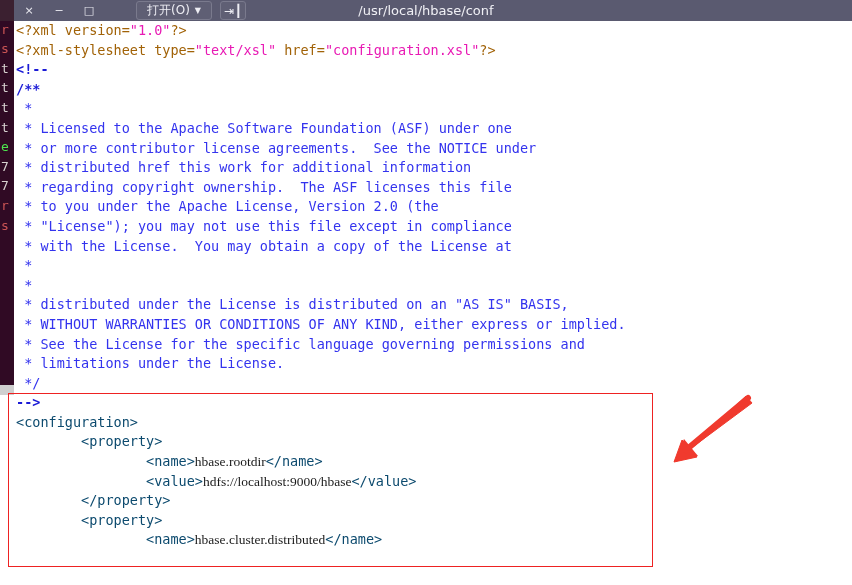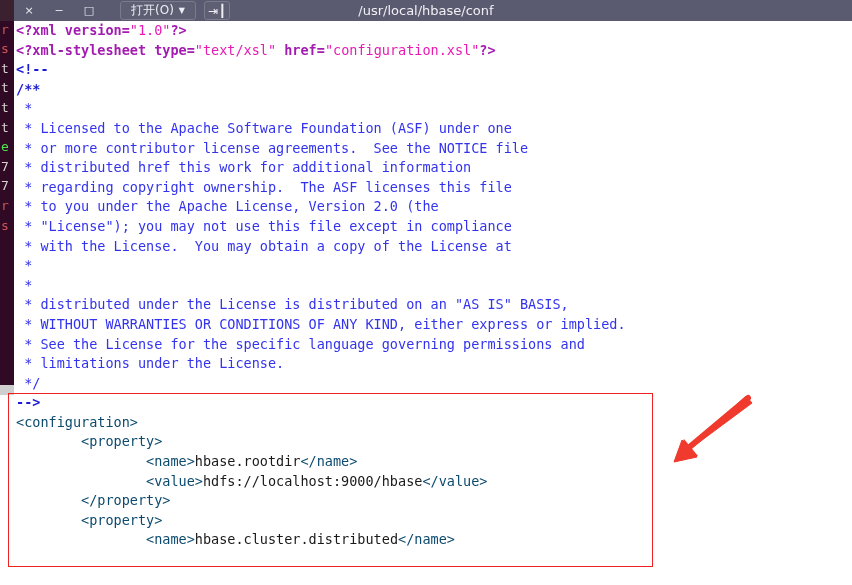--- a/index.html
+++ b/index.html
@@ -68,21 +68,21 @@
     height: 21px;
     display: flex;
     align-items: center;
     justify-content: center;
     color: #e8e8ef;
     font-family: "DejaVu Sans", sans-serif;
     font-size: 11px;
     line-height: 1;
   }
   #tb-open {
-    margin-left: 16px;
+    margin-left: 32px;
     height: 19px;
     min-width: 76px;
     background: #5f5f74;
     border: 1px solid #7a7a8d;
     border-radius: 3px;
     color: #eeeef4;
     font-family: "DejaVu Sans", sans-serif;
     font-size: 12px;
     display: flex;
     align-items: center;
@@ -135,27 +135,27 @@
     z-index: 3;
     overflow: hidden;
   }
   .code {
     font-family: "DejaVu Sans Mono", monospace;
     font-size: 13.5px;
     line-height: 19.6px;
     white-space: pre;
     padding-left: 2px;
   }
-  .pi      { color: #a21caf; font-weight: bold; }
+  .pi      { color: #a16207; font-weight: normal; }
   .pistr   { color: #e81ab4; }
   .cmtmark { color: #1b1bd6; font-weight: bold; }
   .cmt     { color: #3333ee; }
   .url     { color: #2222ee; font-style: italic; text-decoration: underline; }
   .tag     { color: #0c4a6e; }
-  .txt     { color: #1a1a1a; }
+  .txt     { color: #1a1a1a; font-family: Liberation Serif, serif; }
 
   
   #red-box {
     position: absolute;
     left: 8px;
     top: 393px;
     width: 645px;
     height: 174px;
     border: 1.6px solid #ee2222;
     box-sizing: border-box;
@@ -213,21 +213,21 @@
 </div>
 
 <div id="editor">
   <div id="code-lines">
       <div class="code"><span class="pi">&lt;?xml version=</span><span class="pistr">"1.0"</span><span class="pi">?&gt;</span></div>
       <div class="code"><span class="pi">&lt;?xml-stylesheet type=</span><span class="pistr">"text/xsl"</span><span class="pi"> href=</span><span class="pistr">"configuration.xsl"</span><span class="pi">?&gt;</span></div>
       <div class="code"><span class="cmtmark">&lt;!--</span></div>
       <div class="code"><span class="cmtmark">/**</span></div>
       <div class="code"><span class="cmt"> *</span></div>
       <div class="code"><span class="cmt"> * Licensed to the Apache Software Foundation (ASF) under one</span></div>
-      <div class="code"><span class="cmt"> * or more contributor license agreements.  See the NOTICE file</span></div>
+      <div class="code"><span class="cmt"> * or more contributor license agreements.  See the NOTICE under</span></div>
       <div class="code"><span class="cmt"> * distributed href this work for additional information</span></div>
       <div class="code"><span class="cmt"> * regarding copyright ownership.  The ASF licenses this file</span></div>
       <div class="code"><span class="cmt"> * to you under the Apache License, Version 2.0 (the</span></div>
       <div class="code"><span class="cmt"> * "License"); you may not use this file except in compliance</span></div>
       <div class="code"><span class="cmt"> * with the License.  You may obtain a copy of the License at</span></div>
       <div class="code"><span class="cmt"> *</span></div>
       <div class="code"><span class="cmt"> *</span></div>
       <div class="code"><span class="cmt"> * distributed under the License is distributed on an "AS IS" BASIS,</span></div>
       <div class="code"><span class="cmt"> * WITHOUT WARRANTIES OR CONDITIONS OF ANY KIND, either express or implied.</span></div>
       <div class="code"><span class="cmt"> * See the License for the specific language governing permissions and</span></div>

